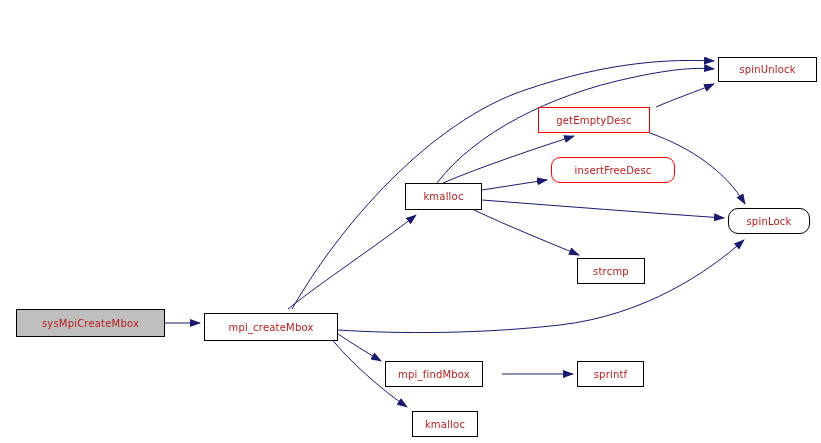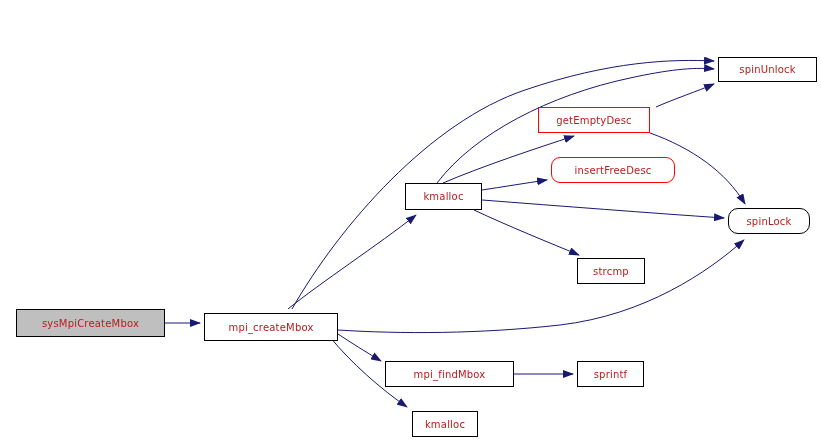--- a/index.html
+++ b/index.html
@@ -71,17 +71,17 @@
   </svg>
   <div id="nodes">
       <div class="node root" style="left: 16px; top: 309px; width: 149px; height: 28px;">sysMpiCreateMbox</div>
       <div class="node normal" style="left: 204px; top: 313px; width: 134px; height: 28px;">mpi_createMbox</div>
       <div class="node normal" style="left: 405px; top: 183px; width: 77px; height: 27px;">kmalloc</div>
       <div class="node truncated" style="left: 538px; top: 107px; width: 112px; height: 26px;">getEmptyDesc</div>
       <div class="node truncated" style="left: 551px; top: 157px; width: 124px; height: 26px; border-radius: 9px;">insertFreeDesc</div>
       <div class="node normal" style="left: 718px; top: 57px; width: 99px; height: 25px;">spinUnlock</div>
       <div class="node normal" style="left: 728px; top: 208px; width: 82px; height: 26px; border-radius: 10px;">spinLock</div>
       <div class="node normal" style="left: 577px; top: 258px; width: 68px; height: 26px;">strcmp</div>
-      <div class="node normal" style="left: 385px; top: 361px; width: 129px; height: 26px;">mpi_findMbox</div>
+      <div class="node normal" style="left: 385px; top: 361px; width: 98px; height: 26px;">mpi_findMbox</div>
       <div class="node normal" style="left: 577px; top: 361px; width: 67px; height: 26px;">sprintf</div>
       <div class="node normal" style="left: 412px; top: 411px; width: 66px; height: 26px;">kmalloc</div>
     </div>
 </div>
 
 </body></html>

